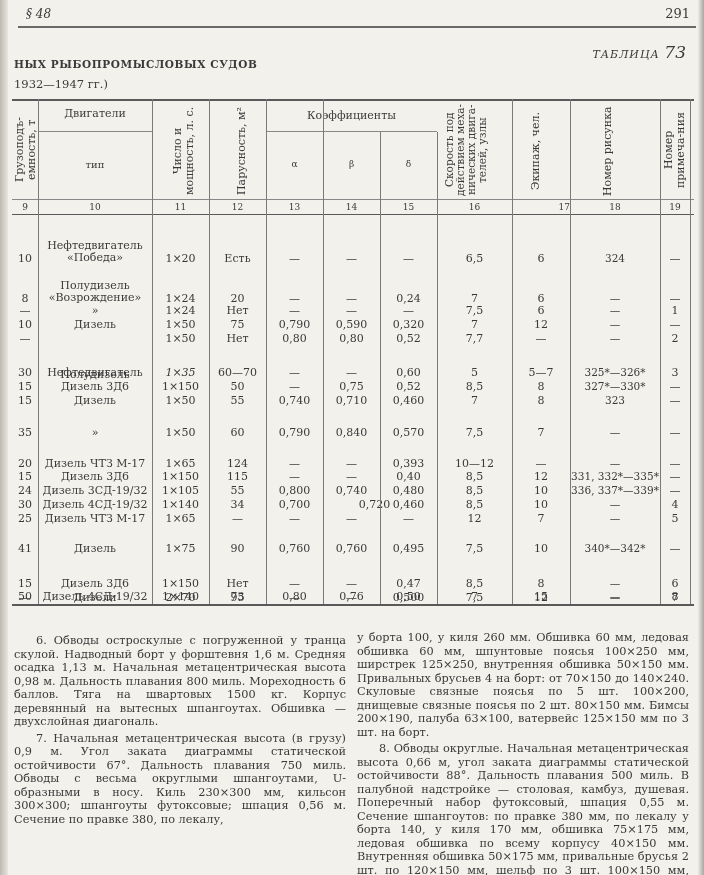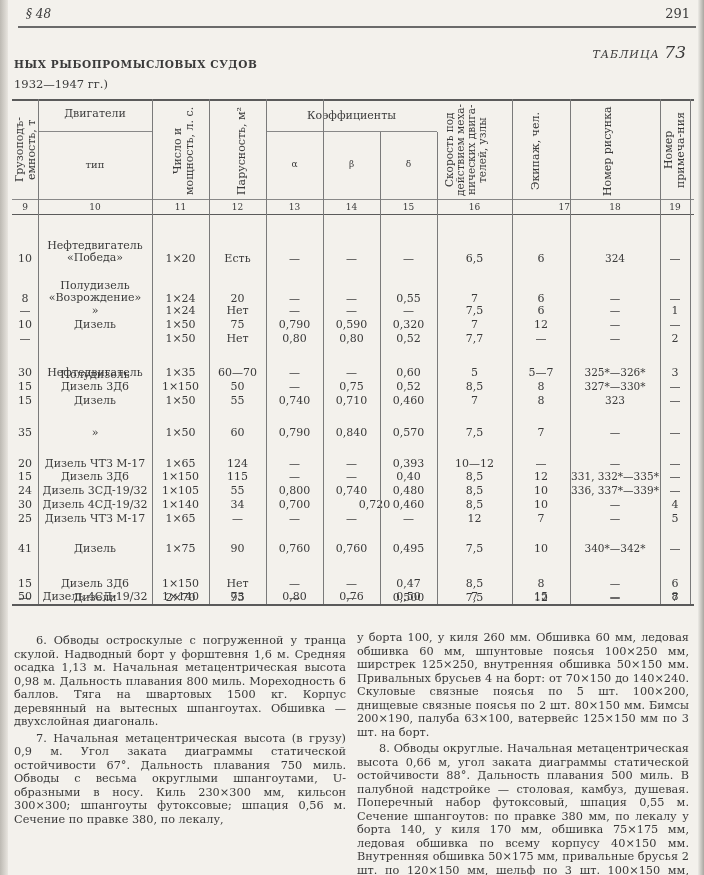--- a/index.html
+++ b/index.html
@@ -96,21 +96,21 @@
         <div class="cell" style="left: 558px; width: 90px; top: 153px; font-size: 10.5px;">324</div>
         <div class="cell" style="left: 648px; width: 30px; top: 153px;">—</div>
       </div>
       <div>
         <div class="cell" style="left: 0px; width: 26px; top: 193px;">8</div>
         <div class="cell" style="left: 26px; width: 114px; top: 181px; white-space: normal; line-height: 12px;">Полудизель «Возрождение»</div>
         <div class="cell" style="left: 140px; width: 57px; top: 193px;">1×24</div>
         <div class="cell" style="left: 197px; width: 57px; top: 193px;">20</div>
         <div class="cell" style="left: 254px; width: 57px; top: 193px;">—</div>
         <div class="cell" style="left: 311px; width: 57px; top: 193px;">—</div>
-        <div class="cell" style="left: 368px; width: 57px; top: 193px;">0,55</div>
+        <div class="cell" style="left: 368px; width: 57px; top: 193px;">0,24</div>
         <div class="cell" style="left: 425px; width: 75px; top: 193px;">7</div>
         <div class="cell" style="left: 500px; width: 58px; top: 193px;">6</div>
         <div class="cell" style="left: 558px; width: 90px; top: 193px; font-size: 10.5px;">—</div>
         <div class="cell" style="left: 648px; width: 30px; top: 193px;">—</div>
       </div>
       <div>
         <div class="cell" style="left: 0px; width: 26px; top: 205px;">—</div>
         <div class="cell" style="left: 26px; width: 114px; top: 205px;">»</div>
         <div class="cell" style="left: 140px; width: 57px; top: 205px;">1×24</div>
         <div class="cell" style="left: 197px; width: 57px; top: 205px;">Нет</div>
@@ -144,21 +144,21 @@
         <div class="cell" style="left: 311px; width: 57px; top: 233px;">0,80</div>
         <div class="cell" style="left: 368px; width: 57px; top: 233px;">0,52</div>
         <div class="cell" style="left: 425px; width: 75px; top: 233px;">7,7</div>
         <div class="cell" style="left: 500px; width: 58px; top: 233px;">—</div>
         <div class="cell" style="left: 558px; width: 90px; top: 233px; font-size: 10.5px;">—</div>
         <div class="cell" style="left: 648px; width: 30px; top: 233px;">2</div>
       </div>
       <div>
         <div class="cell" style="left: 0px; width: 26px; top: 267px;">30</div>
         <div class="cell" style="left: 26px; width: 114px; top: 267px;">Нефтедвигатель</div>
-        <div class="cell" style="left: 140px; width: 57px; top: 267px;">1×35</div>
+        <div class="cell" style="left: 140px; width: 57px; top: 267px; font-style: italic;">1×35</div>
         <div class="cell" style="left: 197px; width: 57px; top: 267px;">60—70</div>
         <div class="cell" style="left: 254px; width: 57px; top: 267px;">—</div>
         <div class="cell" style="left: 311px; width: 57px; top: 267px;">—</div>
         <div class="cell" style="left: 368px; width: 57px; top: 267px;">0,60</div>
         <div class="cell" style="left: 425px; width: 75px; top: 267px;">5</div>
         <div class="cell" style="left: 500px; width: 58px; top: 267px;">5—7</div>
         <div class="cell" style="left: 558px; width: 90px; top: 267px; font-size: 10.5px;">325*—326*</div>
         <div class="cell" style="left: 648px; width: 30px; top: 267px;">3</div>
       </div>
       <div>

